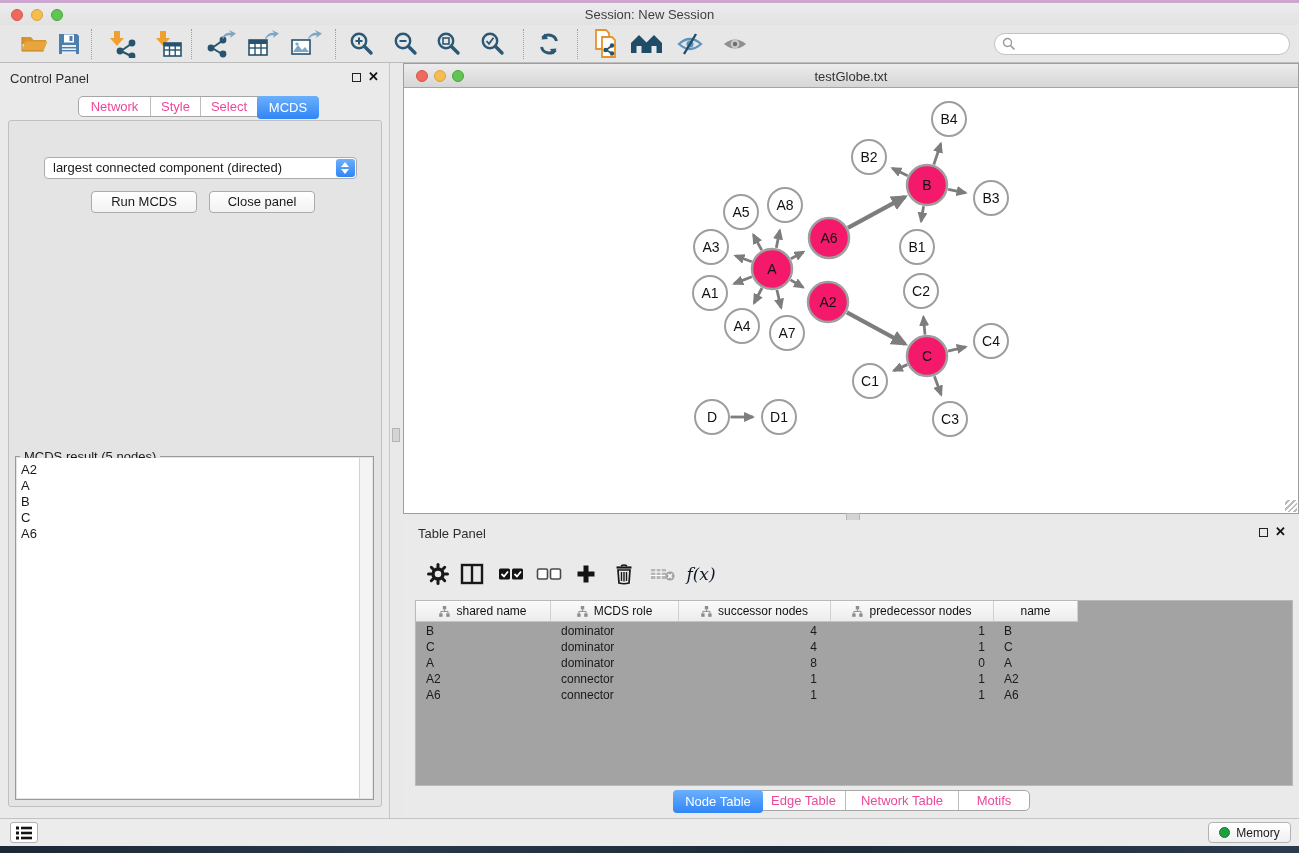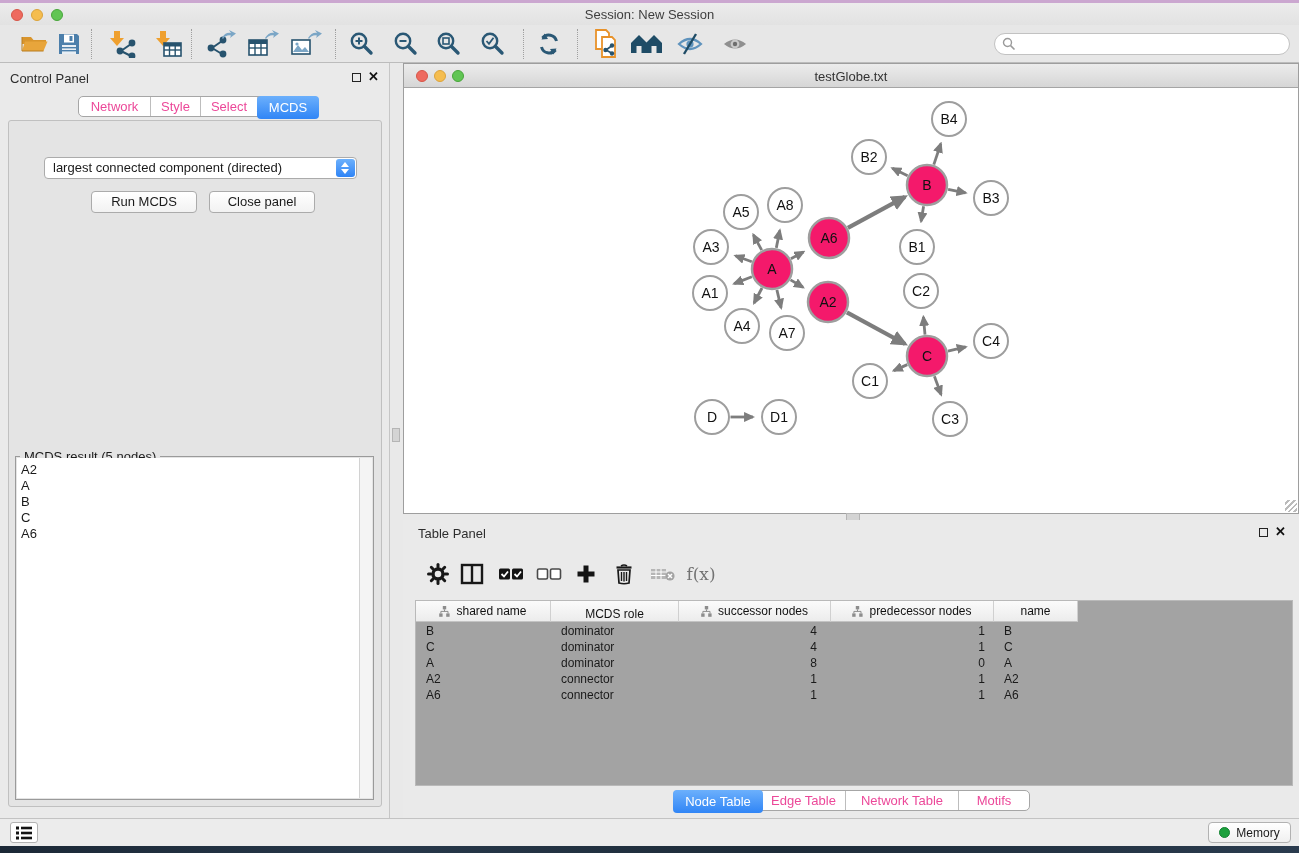--- a/index.html
+++ b/index.html
@@ -107,34 +107,34 @@
   .h-divider { left:403px; top:514px; width:896px; height:6px; background:#e9e9e9; }
   .h-handle { position:absolute; left:443px; top:-1px; width:14px; height:8px;
       background:#d4d4d4; border:1px solid #b5b5b5; }
 
   
   .table-panel { left:403px; top:520px; width:896px; height:298px; background:#eaeaea; }
   .tp-title { position:absolute; left:15px; top:6px; font-size:13px; color:#2e2e2e; }
   .tp-float { right:31px; top:8px; } .tp-closex { right:13px; top:4px; }
   .tp-btn { position:absolute; top:41px; width:30px; height:26px; display:flex;
       align-items:center; justify-content:center; }
-  .fx-label { font-family:"DejaVu Serif", serif; font-size:17px;
-      color:#737373; }
+  .fx-label { font-family:"DejaVu Serif", serif; font-style:italic; font-size:17px;
+      color:#0f172a; }
 
   .data-table { position:absolute; left:12px; top:80px; width:878px; height:186px;
       background:#a3a3a3; border:1px solid #b9b9b9; }
   .thead { position:absolute; left:0; top:0; height:21px; display:flex; }
   .th { background:linear-gradient(#fbfbfb,#ececec); border-right:1px solid #d0d0d0;
       border-bottom:1px solid #c3c3c3; display:flex; align-items:center;
       justify-content:center; gap:6px; font-size:12px; color:#111; }
   .tbody { position:absolute; left:0; top:22px; right:0; }
   .trow { display:flex; height:16px; align-items:center; }
   .tcell { font-size:12px; white-space:nowrap; overflow:hidden; }
   .c0 { width:135px; padding-left:10px; }
-  .c1 { width:128px; padding-left:10px;flex-direction:column; }
+  .c1 { width:128px; padding-left:10px; }
   .c2 { width:152px; text-align:right; padding-right:14px; }
   .c3 { width:163px; text-align:right; padding-right:9px; }
   .c4 { width:84px; padding-left:10px; }
 
   .tp-tabs { left:270px; top:270px; }
   .tp-tabs .s0 { width:90px; } .tp-tabs .s1 { width:84px; }
   .tp-tabs .s2 { width:113px; } .tp-tabs .s3 { width:70px; }
 
   
   .status-bar { left:0; top:818px; width:1299px; height:28px; background:#ececec;

